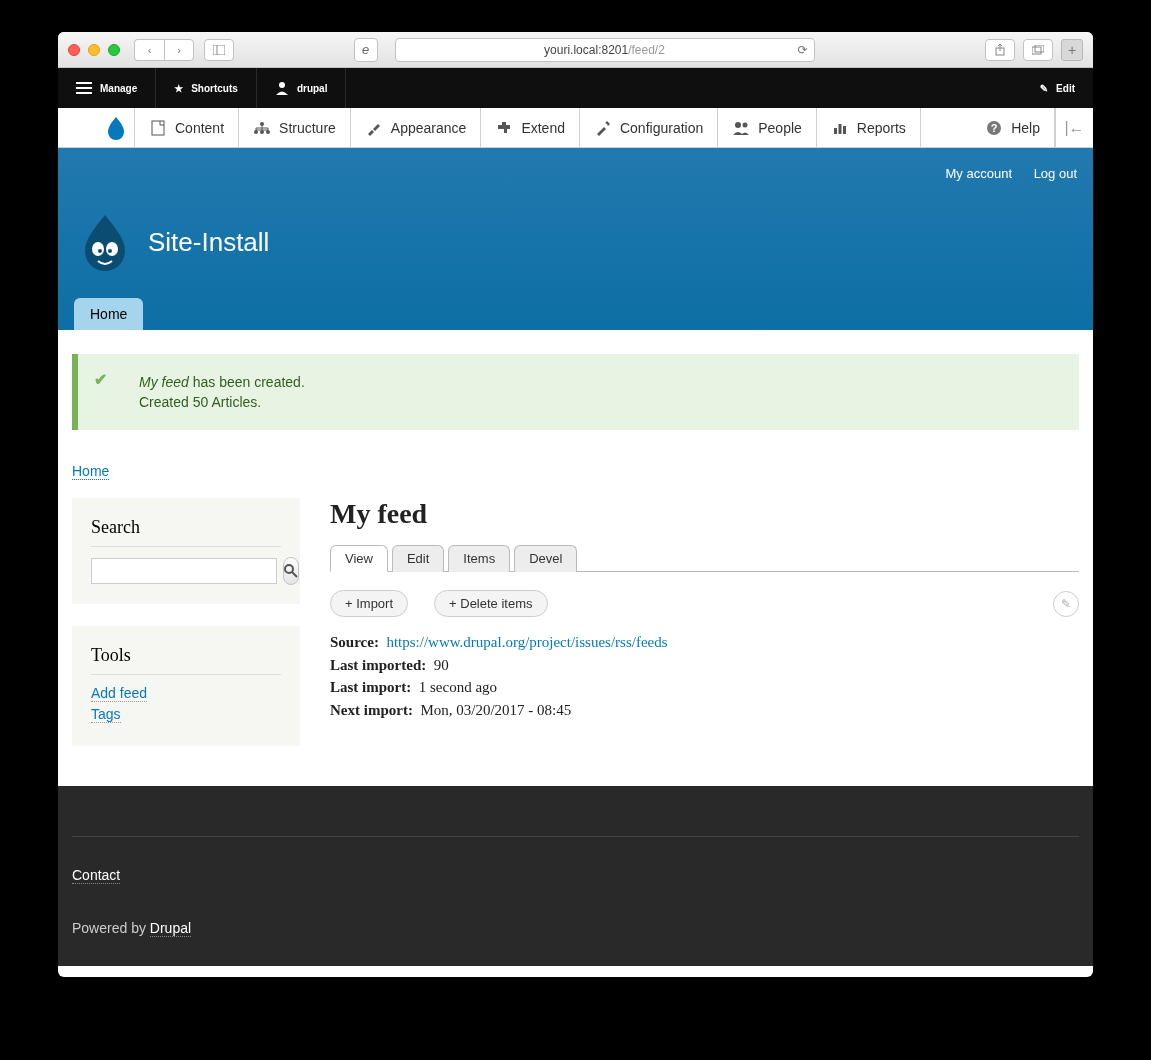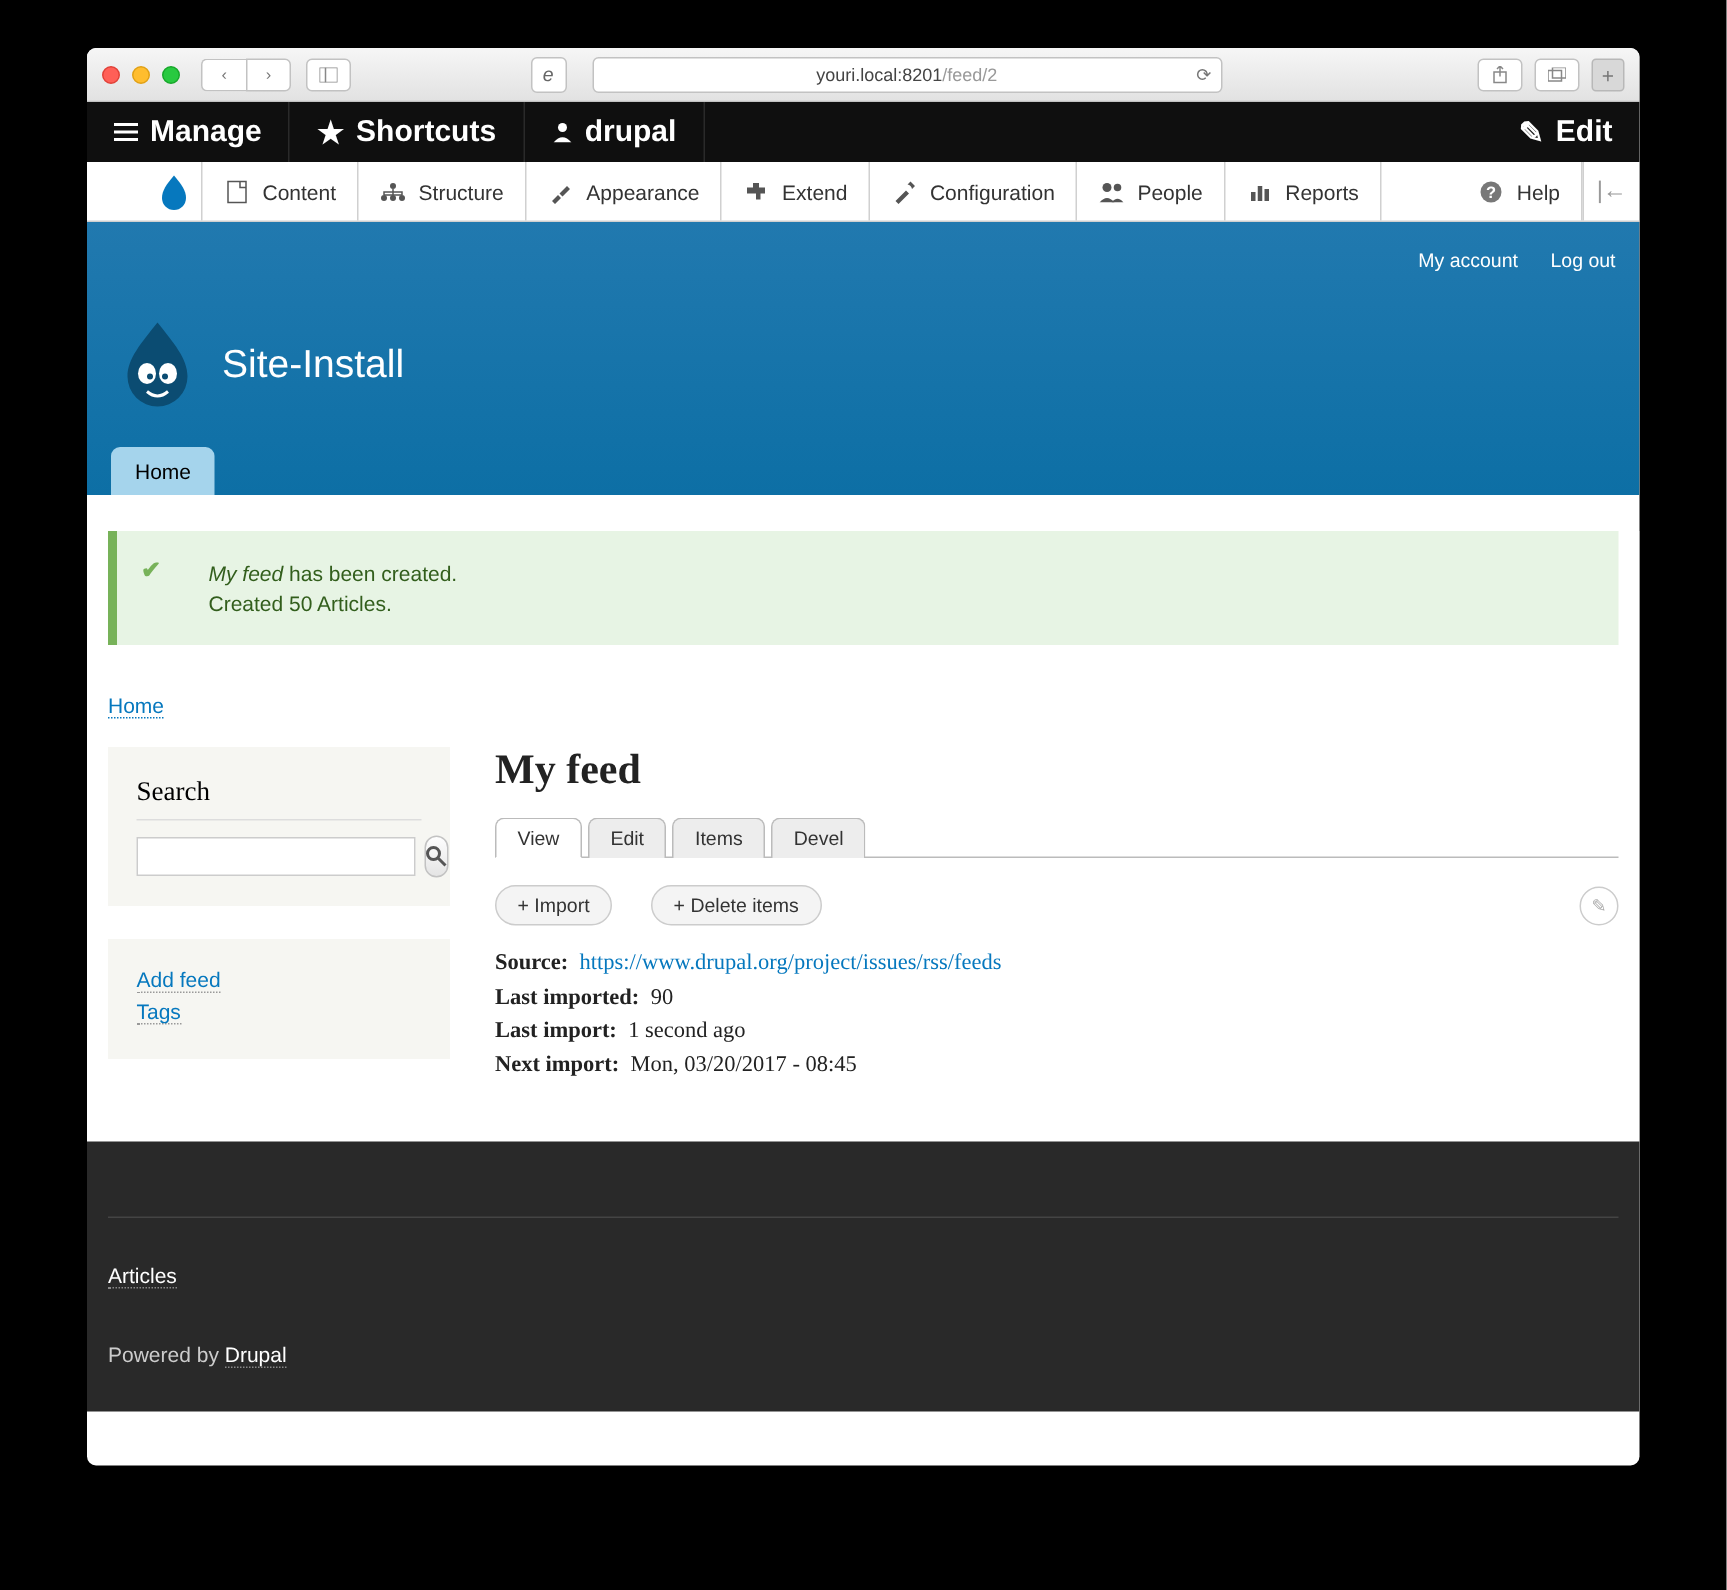--- a/index.html
+++ b/index.html
@@ -76,21 +76,21 @@
 .toolbar-black {
   height: 40px;
   background: #0f0f0f;
   display: flex;
   align-items: center;
   color: #fff;
 }
 .tb-item {
   display: flex; align-items: center;
   height: 40px; padding: 0 18px;
-  font-size: 20px; font-weight: 600; color: #fff;
+  font-size: 10px; font-weight: 600; color: #fff;
   border-right: 1px solid #2a2a2a;
   gap: 8px;
 }
 .tb-spacer { flex: 1; }
 .hamburger { display: flex; flex-direction: column; gap: 3px; }
 .hamburger span { width: 16px; height: 2px; background: #fff; }
 
 .admin-tabs {
   height: 40px;
   background: #fff;
@@ -434,20 +434,21 @@
             <input type="text" style="">
             <button>
               <svg width="14" height="14">
                   <circle cx="5" cy="5" r="4" fill="none" stroke="#555" stroke-width="2"></circle>
                   <line x1="8" y1="8" x2="13" y2="13" stroke="#555" stroke-width="2"></line>
                 </svg>
             </button>
           </div>
         </div>
         <div class="block">
+          <h3>Tools</h3>
           <div class="tools-links">
             <a>Add feed</a>
             <a>Tags</a>
           </div>
         </div>
       </div>
 
       <div class="main">
         <h1 class="page-title">My feed</h1>
         <div class="local-tabs">
@@ -468,18 +469,18 @@
           <p><b>Last imported:</b>&nbsp;&nbsp;<span>90</span></p>
           <p><b>Last import:</b>&nbsp;&nbsp;<span>1 second ago</span></p>
           <p><b>Next import:</b>&nbsp;&nbsp;<span>Mon, 03/20/2017 - 08:45</span></p>
         </div>
       </div>
     </div>
   </div>
 
   <div class="footer">
     <hr>
-    <a class="contact">Articles</a>
+    <a class="contact">Contact</a>
     <p>
       <span>Powered by </span><a>Drupal</a>
     </p>
   </div>
 </div>
 
 </body></html>

